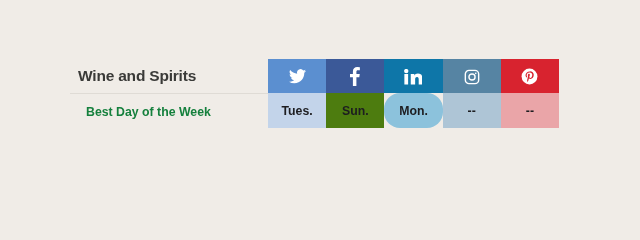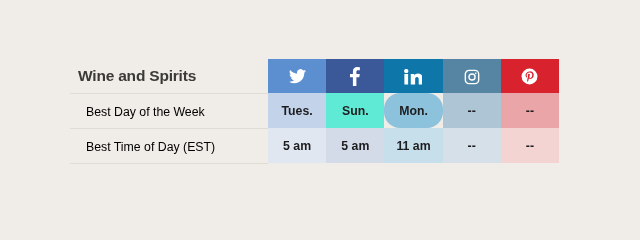--- a/index.html
+++ b/index.html
@@ -64,22 +64,22 @@
     background: #f0ece7;
     text-align: left;
     vertical-align: middle;
     padding-left: 16px !important;
     box-sizing: border-box;
     border-top: 1px solid #dfdbd5;
   }
   .label-cell.last { border-bottom: 1px solid #dfdbd5; }
   .label-text {
     font-size: 12.3px;
-    font-weight: normal;
-    color: #000000;
+    font-weight: bold;
+    color: #15803d;
     white-space: nowrap;
   }
   .data-cell {
     height: 18px;
     text-align: center;
     vertical-align: middle;
     font-size: 12.3px;
     font-weight: bold;
     color: #1d1d20;
     white-space: nowrap;
@@ -160,32 +160,22 @@
         </th>
       </tr>
     </thead>
 
     <tbody>
       <tr>
         <td class="label-cell" style="background: rgb(240, 236, 231);">
           <span class="label-text">Best Day of the Week</span>
         </td>
         <td class="data-cell" style="background: rgb(195, 212, 234);">Tues.</td>
-        <td class="data-cell" style="background: #5eead4;">Sun.</td>
+        <td class="data-cell" style="background: #4d7c0f;">Sun.</td>
         <td class="data-cell" style="background: rgb(140, 194, 220); border-radius: 16px;">Mon.</td>
         <td class="data-cell" style="background: rgb(174, 197, 214);">--</td>
         <td class="data-cell" style="background: rgb(234, 165, 168);">--</td>
       </tr>
 
-      <tr>
-        <td class="label-cell last" style="background: rgb(240, 236, 231);">
-          <span class="label-text">Best Time of Day (EST)</span>
-        </td>
-        <td class="data-cell" style="background: rgb(224, 231, 241);">5 am</td>
-        <td class="data-cell" style="background: rgb(211, 218, 232);">5 am</td>
-        <td class="data-cell" style="background: rgb(199, 223, 235);">11 am</td>
-        <td class="data-cell" style="background: rgb(213, 224, 232);">--</td>
-        <td class="data-cell" style="background: rgb(244, 211, 211);">--</td>
-      </tr>
     </tbody>
   </table>
 
 </div>
 
 </body></html>

